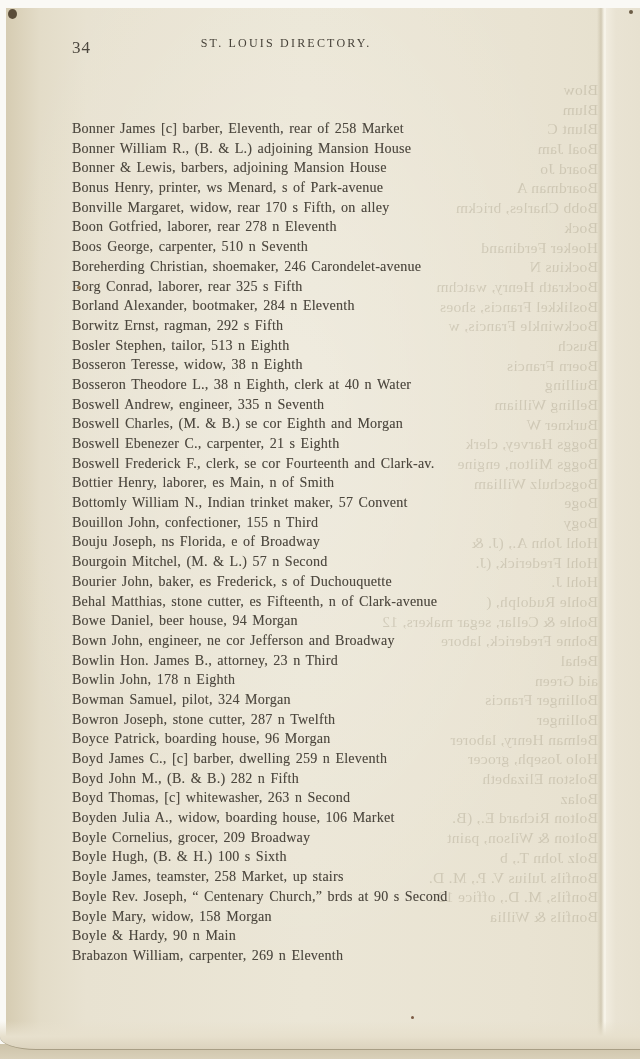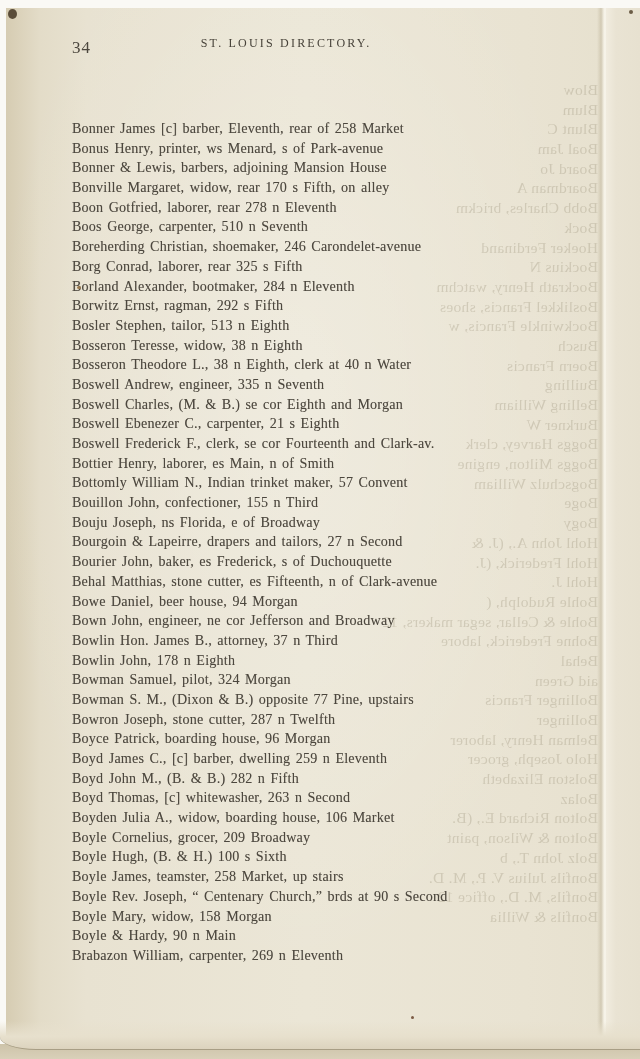--- a/index.html
+++ b/index.html
@@ -132,49 +132,49 @@
   <div class="crease"></div>
   <div class="next-page"></div>
   <div class="bottom-underlay"></div>
   <div class="bottom-curve"></div>
 
   <div class="pagenum">34</div>
   <div class="header">ST. LOUIS DIRECTORY.</div>
 
   <div class="entries">
       <div class="entry">Bonner James [c] barber, Eleventh, rear of 258 Market</div>
+      <div class="entry">Bonner William R., (B. &amp; L.) adjoining Mansion House</div>
+      <div class="entry">Bonner &amp; Lewis, barbers, adjoining Mansion House</div>
       <div class="entry">Bonus Henry, printer, ws Menard, s of Park-avenue</div>
-      <div class="entry">Bonner &amp; Lewis, barbers, adjoining Mansion House</div>
       <div class="entry">Bonville Margaret, widow, rear 170 s Fifth, on alley</div>
       <div class="entry">Boon Gotfried, laborer, rear 278 n Eleventh</div>
       <div class="entry">Boos George, carpenter, 510 n Seventh</div>
       <div class="entry">Boreherding Christian, shoemaker, 246 Carondelet-avenue</div>
       <div class="entry">Borg Conrad, laborer, rear 325 s Fifth</div>
       <div class="entry">Borland Alexander, bootmaker, 284 n Eleventh</div>
       <div class="entry">Borwitz Ernst, ragman, 292 s Fifth</div>
       <div class="entry">Bosler Stephen, tailor, 513 n Eighth</div>
       <div class="entry">Bosseron Teresse, widow, 38 n Eighth</div>
       <div class="entry">Bosseron Theodore L., 38 n Eighth, clerk at 40 n Water</div>
       <div class="entry">Boswell Andrew, engineer, 335 n Seventh</div>
       <div class="entry">Boswell Charles, (M. &amp; B.) se cor Eighth and Morgan</div>
       <div class="entry">Boswell Ebenezer C., carpenter, 21 s Eighth</div>
       <div class="entry">Boswell Frederick F., clerk, se cor Fourteenth and Clark-av.</div>
       <div class="entry">Bottier Henry, laborer, es Main, n of Smith</div>
       <div class="entry">Bottomly William N., Indian trinket maker, 57 Convent</div>
       <div class="entry">Bouillon John, confectioner, 155 n Third</div>
       <div class="entry">Bouju Joseph, ns Florida, e of Broadway</div>
-      <div class="entry">Bourgoin &amp; Lapeirre, drapers and tailors, 27 n Second</div>
+      <div class="entry">Bourgoin Mitchel, (M. &amp; L.) 57 n Second</div>
       <div class="entry">Bourier John, baker, es Frederick, s of Duchouquette</div>
       <div class="entry">Behal Matthias, stone cutter, es Fifteenth, n of Clark-avenue</div>
       <div class="entry">Bowe Daniel, beer house, 94 Morgan</div>
       <div class="entry">Bown John, engineer, ne cor Jefferson and Broadway</div>
-      <div class="entry">Bowlin Hon. James B., attorney, 37 n Third</div>
+      <div class="entry">Bowlin Hon. James B., attorney, 23 n Third</div>
       <div class="entry">Bowlin John, 178 n Eighth</div>
       <div class="entry">Bowman Samuel, pilot, 324 Morgan</div>
-      <div class="entry">Bowman S. M., (Dixon &amp; B.) opposite 77 Pine, upstairs</div>
       <div class="entry">Bowron Joseph, stone cutter, 287 n Twelfth</div>
       <div class="entry">Boyce Patrick, boarding house, 96 Morgan</div>
       <div class="entry">Boyd James C., [c] barber, dwelling 259 n Eleventh</div>
       <div class="entry">Boyd John M., (B. &amp; B.) 282 n Fifth</div>
       <div class="entry">Boyd Thomas, [c] whitewasher, 263 n Second</div>
       <div class="entry">Boyden Julia A., widow, boarding house, 106 Market</div>
       <div class="entry">Boyle Cornelius, grocer, 209 Broadway</div>
       <div class="entry">Boyle Hugh, (B. &amp; H.) 100 s Sixth</div>
       <div class="entry">Boyle James, teamster, 258 Market, up stairs</div>
       <div class="entry">Boyle Rev. Joseph, “ Centenary Church,” brds at 90 s Second</div>

